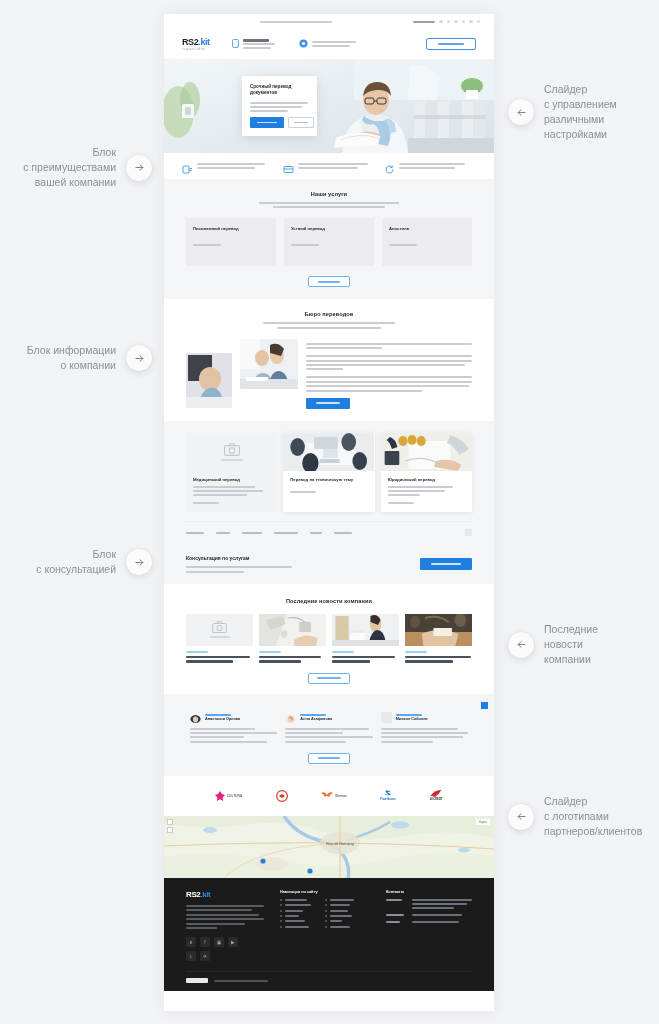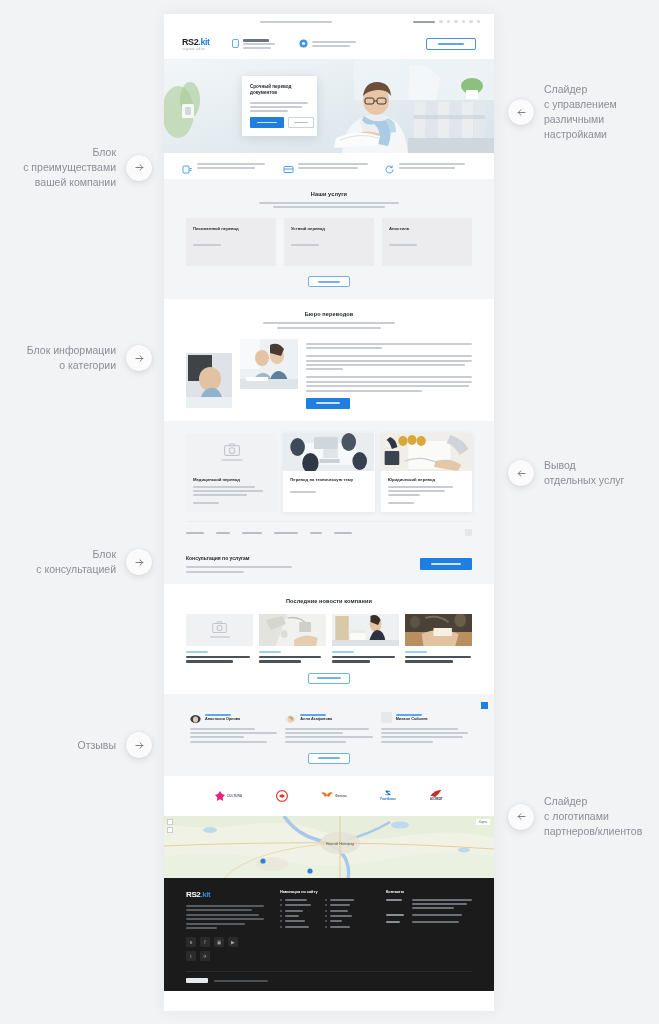--- a/index.html
+++ b/index.html
@@ -200,64 +200,57 @@
 с преимуществами
 вашей компании</div>
     <div class="arrow-btn">
       <svg width="11" height="11" viewBox="0 0 11 11">
           <path d="M2 5.5h7M6 2.8l2.8 2.7L6 8.2" stroke="#7d828a" stroke-width="1" fill="none" stroke-linecap="round" stroke-linejoin="round"></path>
         </svg>
     </div>
   </div>
   <div class="anno left" style="left: 0px; width: 152px; justify-content: flex-end; top: 343px;" id="anno-l1">
     <div class="anno-text">Блок информации
-о категории</div>
+о компании</div>
     <div class="arrow-btn">
       <svg width="11" height="11" viewBox="0 0 11 11">
           <path d="M2 5.5h7M6 2.8l2.8 2.7L6 8.2" stroke="#7d828a" stroke-width="1" fill="none" stroke-linecap="round" stroke-linejoin="round"></path>
         </svg>
     </div>
   </div>
   <div class="anno left" style="left: 0px; width: 152px; justify-content: flex-end; top: 547px;" id="anno-l2">
     <div class="anno-text">Блок
 с консультацией</div>
     <div class="arrow-btn">
       <svg width="11" height="11" viewBox="0 0 11 11">
           <path d="M2 5.5h7M6 2.8l2.8 2.7L6 8.2" stroke="#7d828a" stroke-width="1" fill="none" stroke-linecap="round" stroke-linejoin="round"></path>
         </svg>
     </div>
   </div>
-  <div class="anno left" style="left: 0px; width: 152px; justify-content: flex-end; top: 732px;" id="anno-l3">
-    <div class="anno-text">Отзывы</div>
-    <div class="arrow-btn">
-      <svg width="11" height="11" viewBox="0 0 11 11">
-          <path d="M2 5.5h7M6 2.8l2.8 2.7L6 8.2" stroke="#7d828a" stroke-width="1" fill="none" stroke-linecap="round" stroke-linejoin="round"></path>
-        </svg>
-    </div>
-  </div>
 
   <div class="anno right" style="left: 508px; top: 82px;" id="anno-r0">
     <div class="arrow-btn">
       <svg width="11" height="11" viewBox="0 0 11 11">
           <path d="M9 5.5H2M5 2.8L2.2 5.5 5 8.2" stroke="#7d828a" stroke-width="1" fill="none" stroke-linecap="round" stroke-linejoin="round"></path>
         </svg>
     </div>
     <div class="anno-text">Слайдер
 с управлением
 различными
 настройками</div>
   </div>
-  <div class="anno right" style="left: 508px; top: 458px;" id="anno-r2">
+  <div class="anno right" style="left: 508px; top: 622px;" id="anno-r3">
     <div class="arrow-btn">
       <svg width="11" height="11" viewBox="0 0 11 11">
           <path d="M9 5.5H2M5 2.8L2.2 5.5 5 8.2" stroke="#7d828a" stroke-width="1" fill="none" stroke-linecap="round" stroke-linejoin="round"></path>
         </svg>
     </div>
-    <div class="anno-text">Вывод
-отдельных услуг</div>
+    <div class="anno-text">Последние
+новости
+компании</div>
   </div>
   <div class="anno right" style="left: 508px; top: 794px;" id="anno-r4">
     <div class="arrow-btn">
       <svg width="11" height="11" viewBox="0 0 11 11">
           <path d="M9 5.5H2M5 2.8L2.2 5.5 5 8.2" stroke="#7d828a" stroke-width="1" fill="none" stroke-linecap="round" stroke-linejoin="round"></path>
         </svg>
     </div>
     <div class="anno-text">Слайдер
 с логотипами
 партнеров/клиентов</div>

